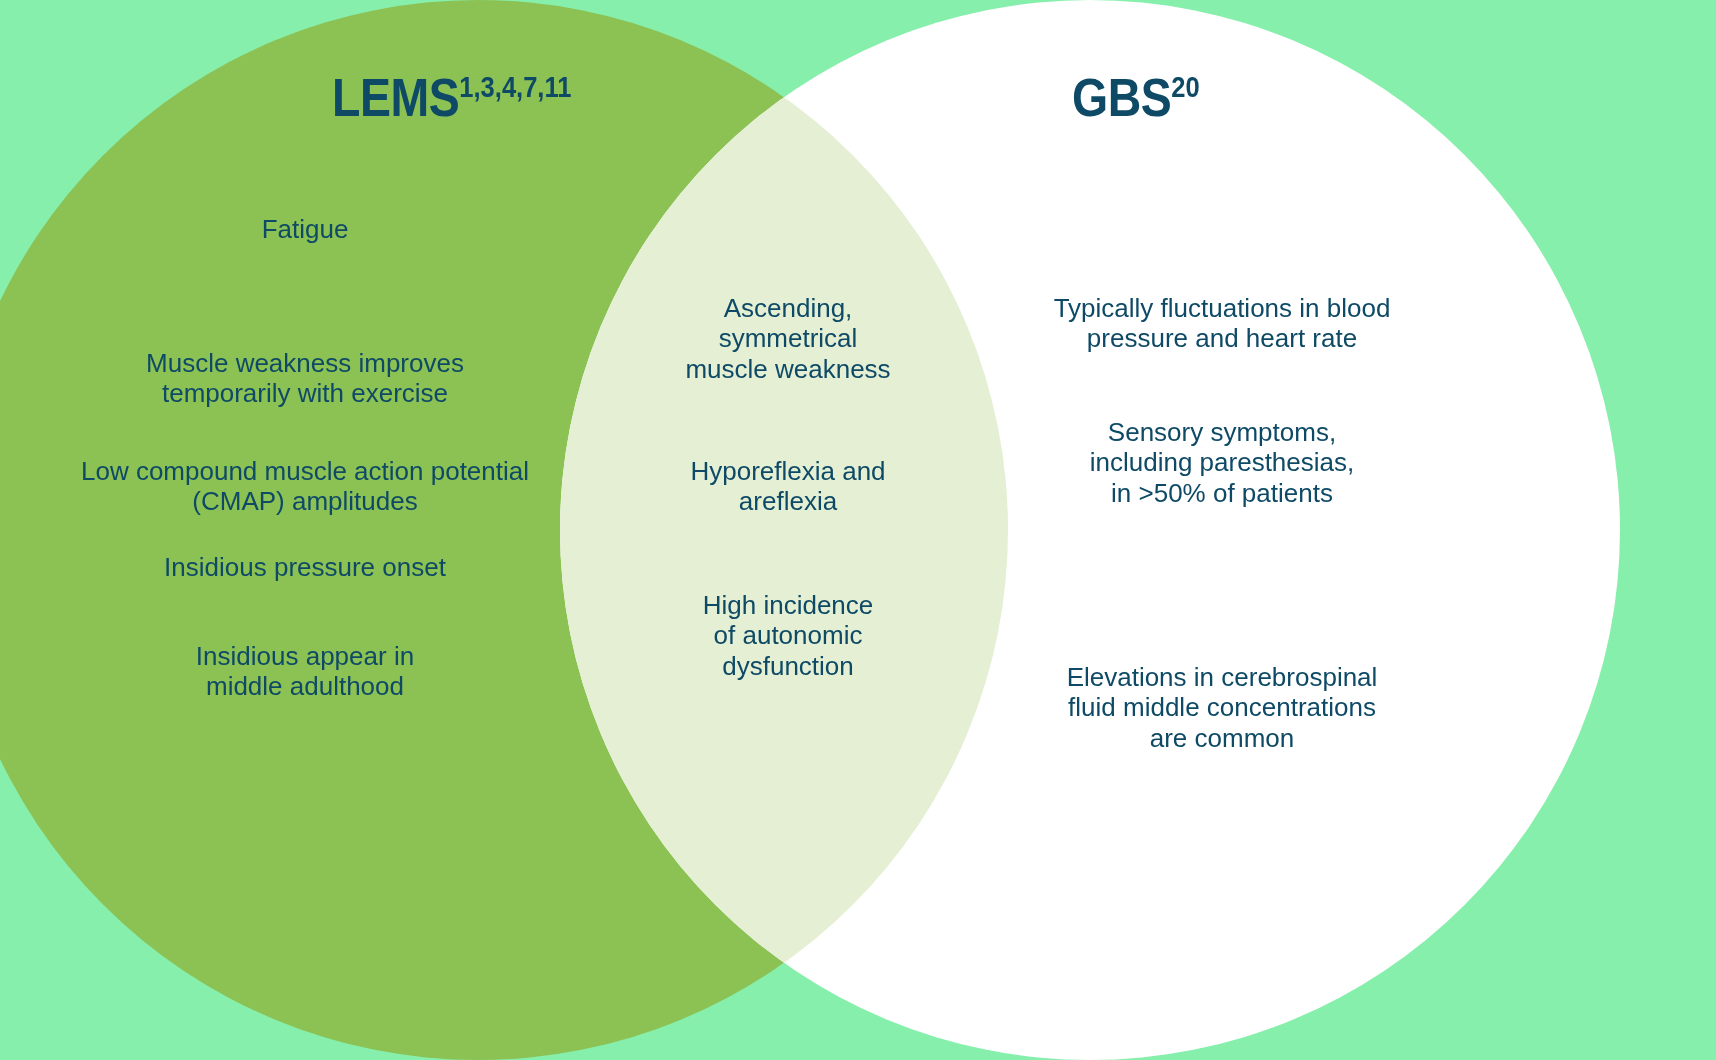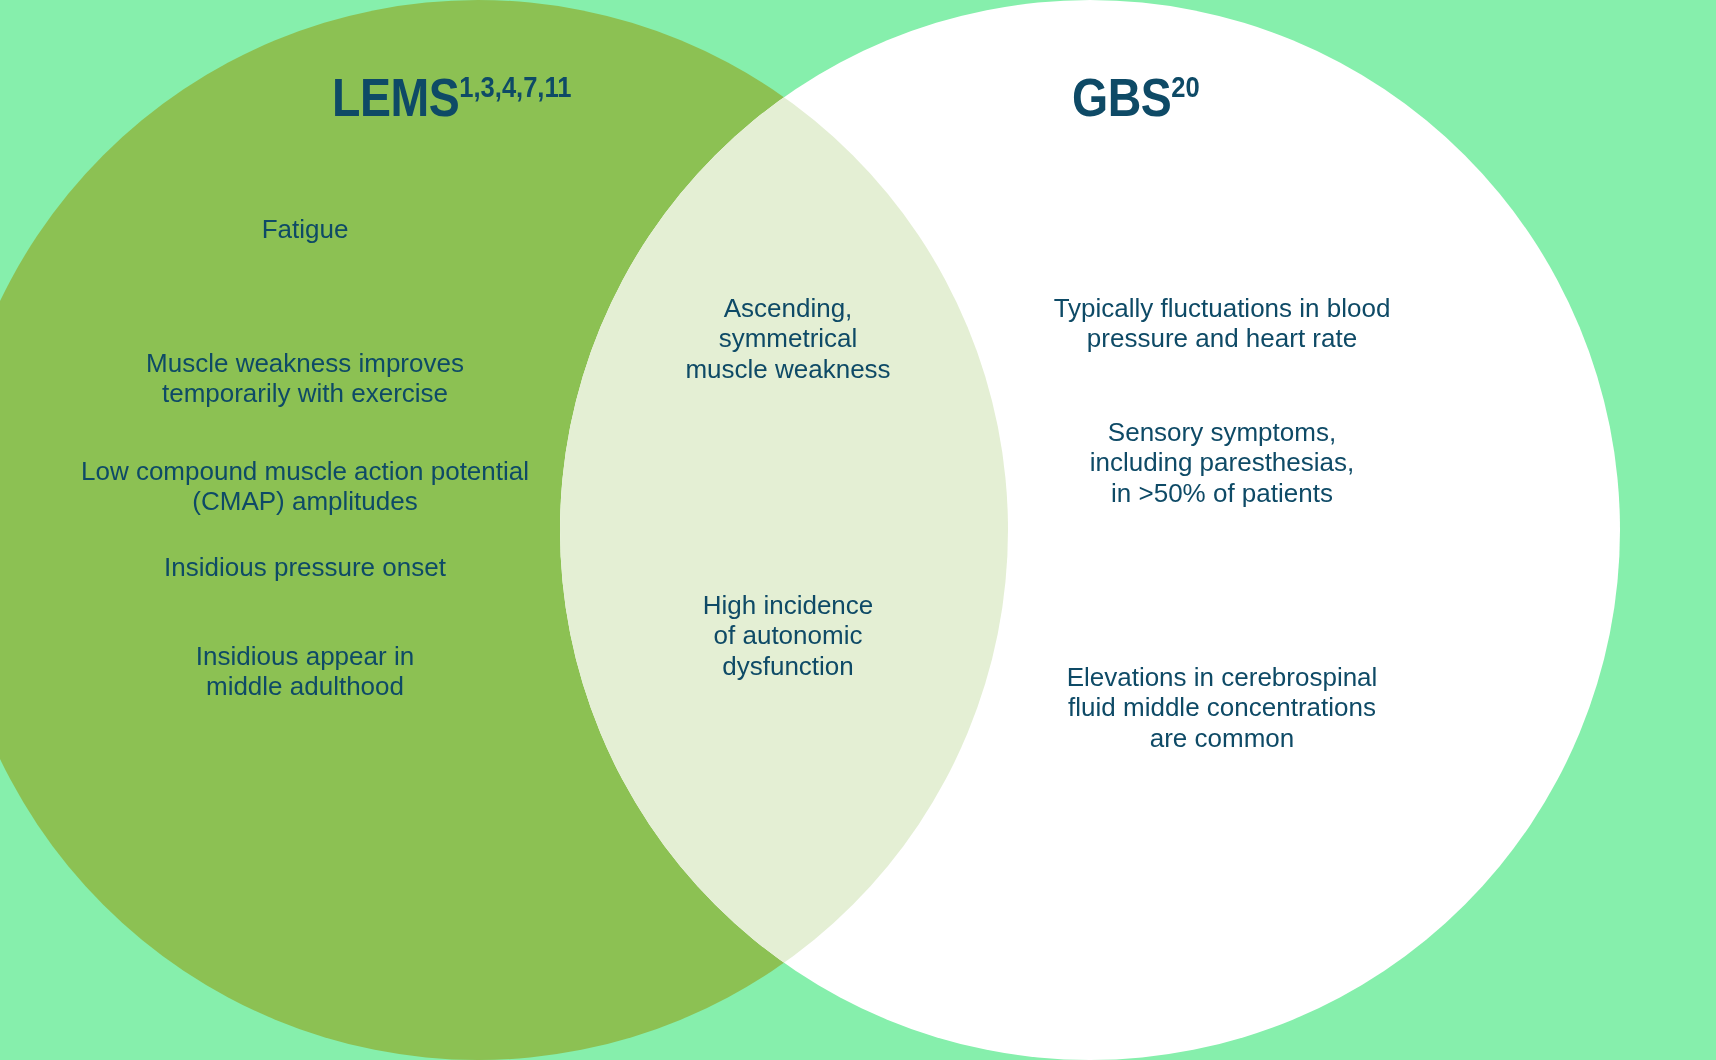--- a/index.html
+++ b/index.html
@@ -125,20 +125,22 @@
 temporarily with exercise</div>
     <div class="item col-left" id="lems-2">Low compound muscle action potential
 (CMAP) amplitudes</div>
     <div class="item col-left" id="lems-3">Insidious pressure onset</div>
     <div class="item col-left" id="lems-4">Insidious appear in
 middle adulthood</div>
 
     <div class="item col-mid" id="shared-0">Ascending,
 symmetrical
 muscle weakness</div>
+    <div class="item col-mid" id="shared-1">Hyporeflexia and
+areflexia</div>
     <div class="item col-mid" id="shared-2">High incidence
 of autonomic
 dysfunction</div>
 
     <div class="item col-right" id="gbs-0">Typically fluctuations in blood
 pressure and heart rate</div>
     <div class="item col-right" id="gbs-1">Sensory symptoms,
 including paresthesias,
 in &gt;50% of patients</div>
     <div class="item col-right" id="gbs-3">Elevations in cerebrospinal

